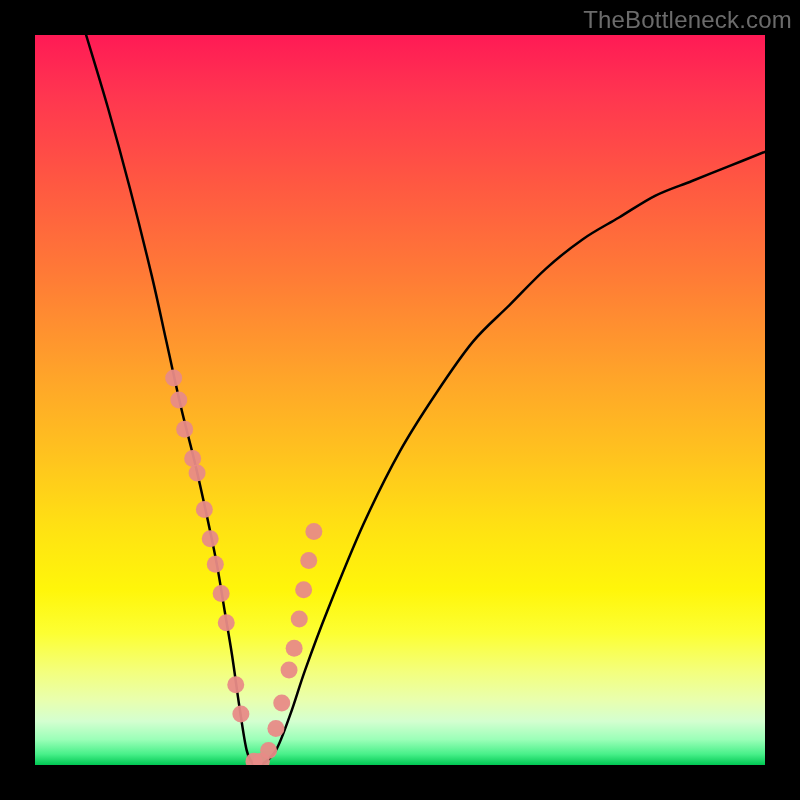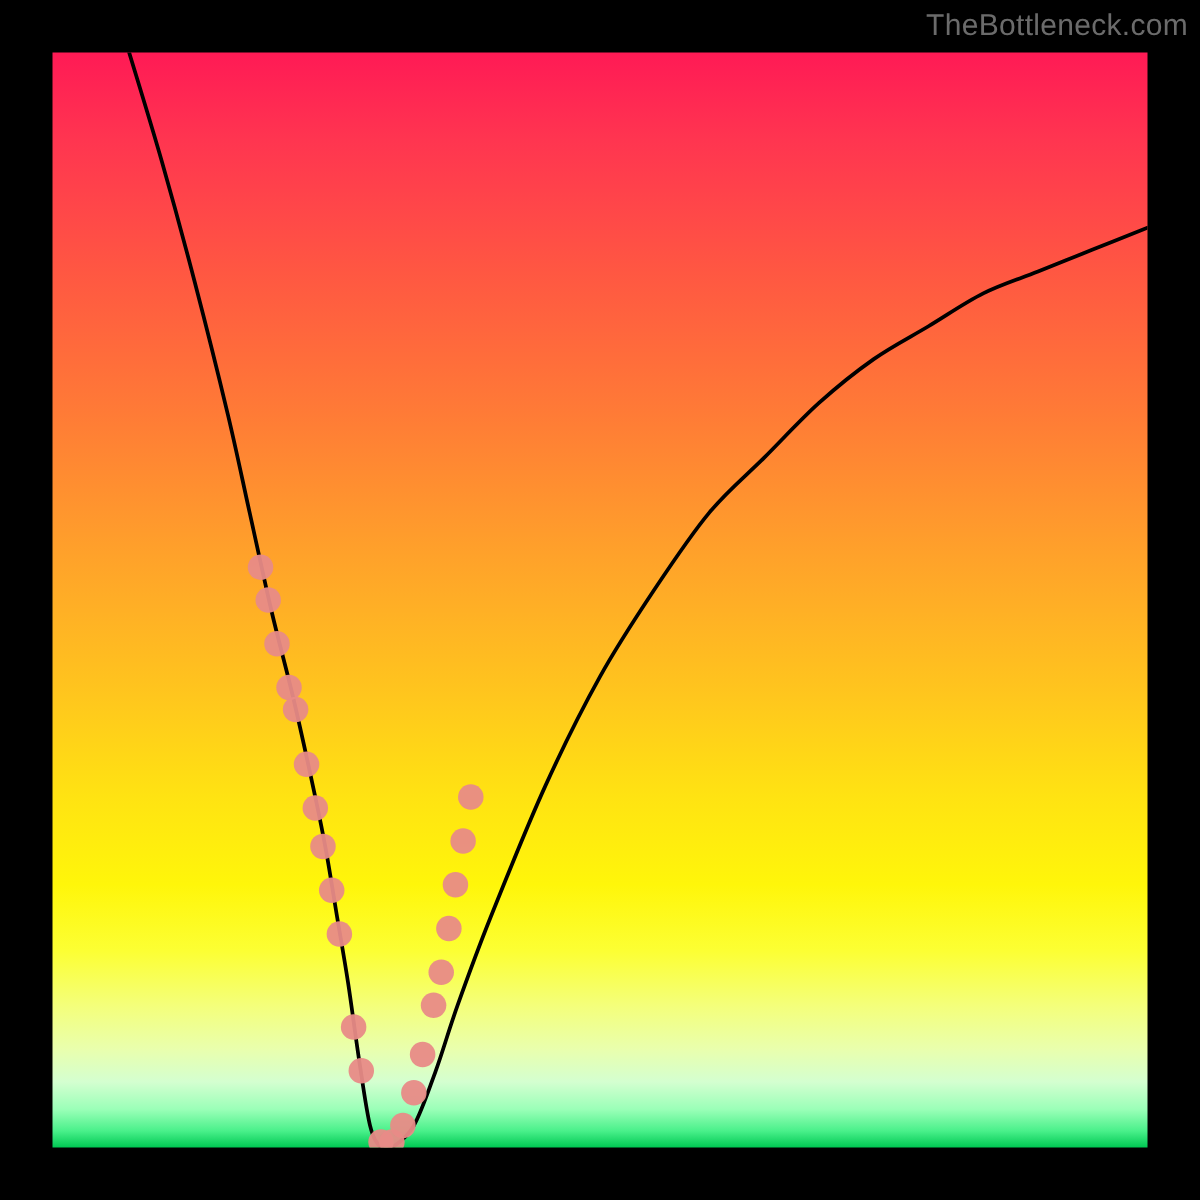--- a/index.html
+++ b/index.html
@@ -43,21 +43,21 @@
       #9bffb8 96.5%,
       #49f08a 98.5%,
       #00c853 100%
     );
   }
   .watermark {
     position: absolute;
     top: 6px;
     right: 8px;
     color: #6b6b6b;
-    font-size: 20px;
+    font-size: 24px;
     font-weight: 500;
     letter-spacing: 0.2px;
     user-select: none;
   }
   svg.curve {
     position: absolute;
     left: 0;
     top: 0;
     width: 730px;
     height: 730px;

